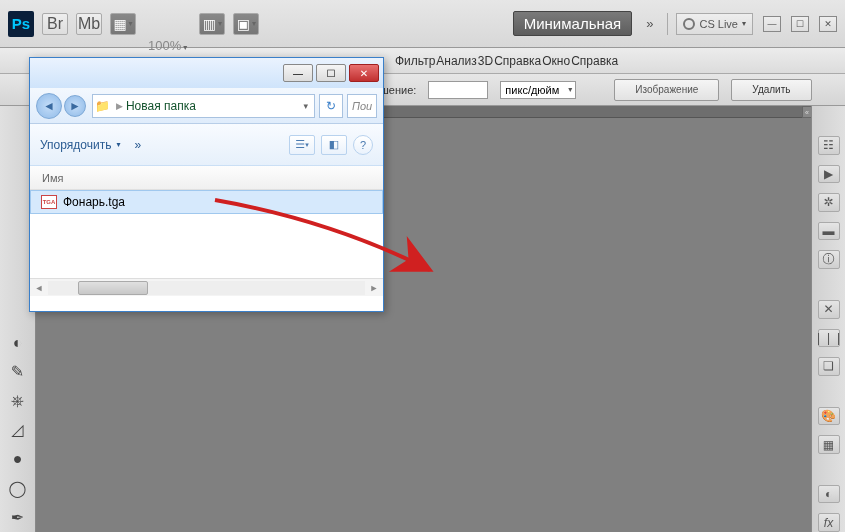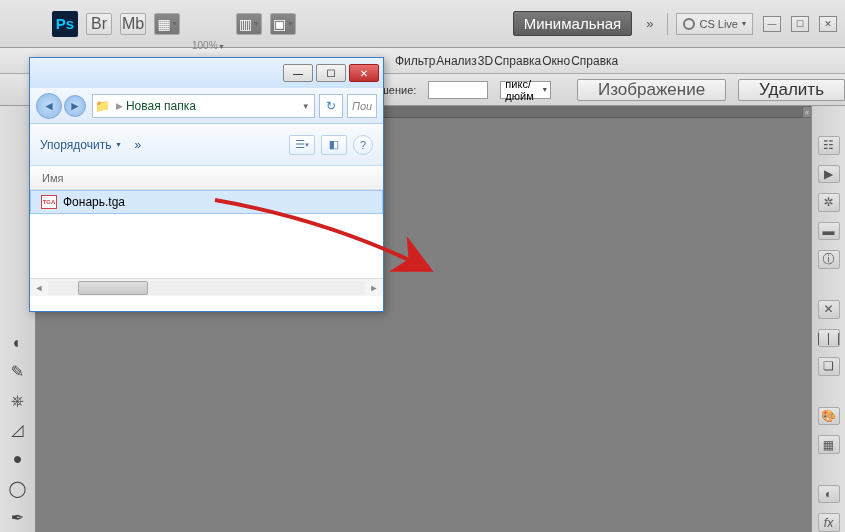--- a/index.html
+++ b/index.html
@@ -1,42 +1,42 @@
 <!DOCTYPE html>
 <html><head>
 <meta charset="utf-8">
 <style>
 * { margin: 0; padding: 0; box-sizing: border-box; font-family: "Segoe UI", Tahoma, sans-serif; }
 body { width: 845px; height: 532px; background: #fff; overflow: hidden; position: relative; }
 
 
 .topbar { height: 48px; background: linear-gradient(#e6e6e6, #d8d8d8); border-bottom: 1px solid #999; display: flex; align-items: center; padding: 0 8px; gap: 8px; }
-.ps-icon { width: 26px; height: 26px; background: #0a1f3a; color: #00c8ff; font-weight: bold; font-size: 15px; display: flex; align-items: center; justify-content: center; border-radius: 2px; margin-left: 44px; }
+.ps-icon { width: 26px; height: 26px; background: #0a1f3a; color: #00c8ff; font-weight: bold; font-size: 15px; display: flex; align-items: center; justify-content: center; border-radius: 2px; }
 .tb-btn { width: 26px; height: 22px; background: linear-gradient(#eee,#ddd); border: 1px solid #aaa; border-radius: 2px; display: flex; align-items: center; justify-content: center; font-size: 16px; color: #555; }
 .tb-btn.dark { background: linear-gradient(#888,#777); color: #fff; font-size: 14px; }
 .tb-dropdown-arrow::after { content: "▾"; font-size: 8px; margin-left: 2px; color: #666; }
-.zoom-text { font-size: 10px; color: #888; padding: 0 4px; margin-top: 44px; }
+.zoom-text { font-size: 13px; color: #888; padding: 0 4px; margin-top: 44px; }
 .flex-spacer { flex: 1; }
 .topbar .workspace-btn { background: linear-gradient(#7a7a7a,#5d5d5d); border: 1px solid #444; color: #fff; font-size: 15px; padding: 3px 10px; border-radius: 2px; }
 .chevron-btn { font-size: 13px; color: #555; padding: 0 6px; }
 .cslive { display: flex; align-items: center; gap: 4px; font-size: 11px; color: #555; padding: 0 6px; border: 1px solid #aaa; height: 22px; background: linear-gradient(#eee,#ddd); }
 .cslive .circle { width: 12px; height: 12px; border: 2px solid #777; border-radius: 50%; }
 .win-ctrl { width: 18px; height: 16px; border: 1px solid #888; background: linear-gradient(#eee,#ddd); margin-left: 2px; display: flex; align-items: center; justify-content: center; font-size: 9px; color: #555; }
 
 
 .menubar { height: 26px; background: linear-gradient(#ececec,#dcdcdc); border-bottom: 1px solid #aaa; display: flex; align-items: center; padding-left: 395px; gap: 1px; font-size: 12px; color: #333; }
 .menubar span { cursor: default; }
 
 
 .optbar { height: 32px; background: linear-gradient(#e6e6e6,#d5d5d5); border-bottom: 1px solid #999; display: flex; align-items: center; padding-left: 380px; gap: 12px; font-size: 11px; }
 .optbar .lbl { color: #333; }
 .optbar input[type=text] { width: 60px; height: 18px; border: 1px solid #999; font-size: 11px; padding: 0 2px; }
 .optbar .sel { border: 1px solid #999; background: #fff; height: 18px; font-size: 11px; padding: 0 16px 0 4px; display: flex; align-items: center; position: relative; }
 .optbar .sel::after { content: "▾"; position: absolute; right: 3px; font-size: 8px; color: #555; }
-.optbar .big-btn { border: 1px solid #999; background: linear-gradient(#f5f5f5,#e2e2e2); height: 22px; padding: 0 20px; font-size: 17px; color: #555; border-radius: 2px; display: flex; align-items: center; }
+.optbar .big-btn { border: 1px solid #999; background: linear-gradient(#f5f5f5,#e2e2e2); height: 22px; padding: 0 20px; font-size: 10px; color: #555; border-radius: 2px; display: flex; align-items: center; }
 
 
 .workspace { position: absolute; left: 0; top: 106px; right: 0; bottom: 0; background: #808080; }
 .left-tools { position: absolute; left: 0; top: 0; bottom: 0; width: 36px; background: linear-gradient(90deg,#e0e0e0,#d0d0d0); border-right: 1px solid #888; display: flex; flex-direction: column; align-items: center; padding-top: 222px; }
 .left-tools .tool { width: 26px; height: 26px; margin: 2px 0; display: flex; align-items: center; justify-content: center; color: #444; font-size: 16px; }
 .doc-tabs { position: absolute; left: 36px; top: 0; height: 12px; right: 34px; background: #6e6e6e; border-bottom: 1px solid #555; }
 .collapse-bar { position: absolute; right: 33px; top: 0; width: 10px; height: 12px; background: #888; border: 1px solid #666; display: flex; align-items: center; justify-content: center; font-size: 7px; color: #ddd; }
 .right-dock { position: absolute; right: 0; top: 0; bottom: 0; width: 34px; background: linear-gradient(90deg,#d0d0d0,#e0e0e0); border-left: 1px solid #888; display: flex; flex-direction: column; align-items: center; padding-top: 30px; gap: 10px; }
 .right-dock .picon { width: 22px; height: 20px; background: linear-gradient(#e5e5e5,#cfcfcf); border: 1px solid #aaa; border-radius: 2px; display: flex; align-items: center; justify-content: center; font-size: 12px; color: #555; }
 .right-dock .gap { height: 12px; }

